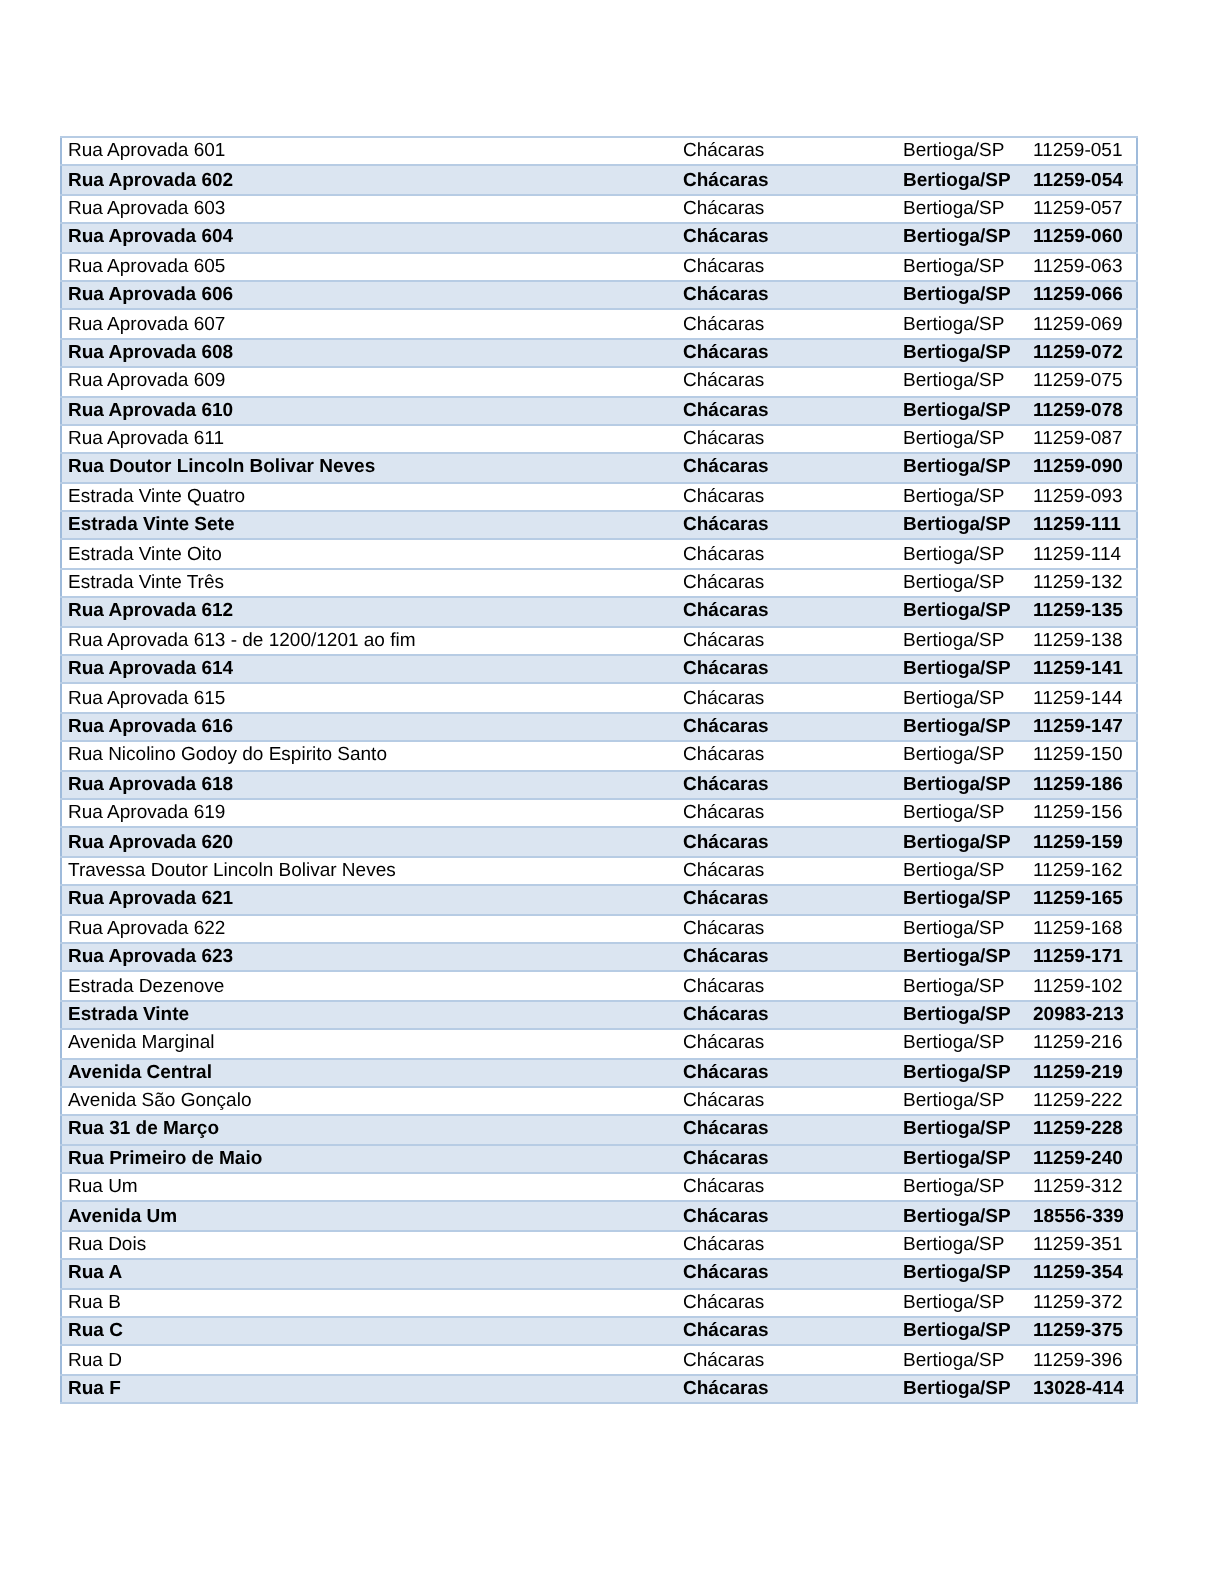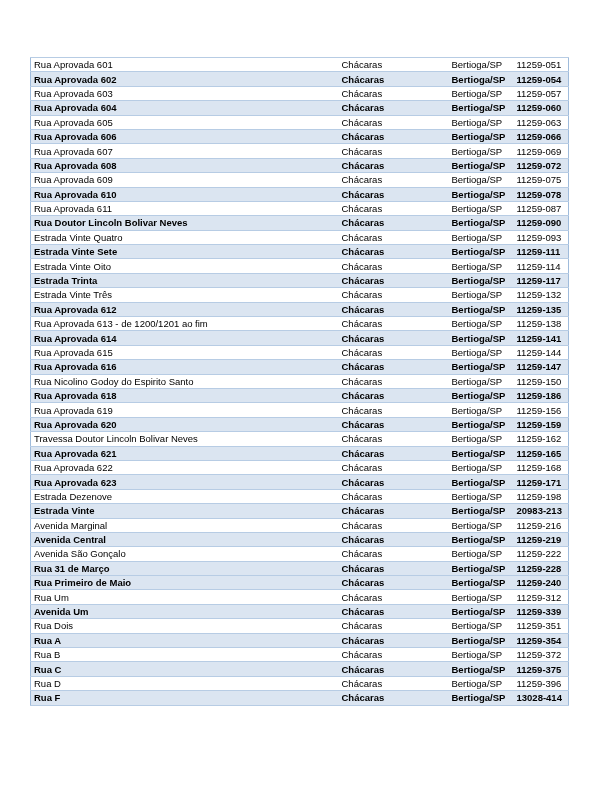--- a/index.html
+++ b/index.html
@@ -11,21 +11,21 @@
     position: relative;
     width: 612px;
     height: 792px;
     background: #ffffff;
     overflow: hidden;
     font-family: "Liberation Sans", sans-serif;
   }
   table.cep-table {
     position: absolute;
     left: 30px;
-    top: 57px;
+    top: 68px;
     width: 538px;
     border-collapse: collapse;
     table-layout: fixed;
     font-size: 9.5px;
     color: #000000;
     border: 1px solid #9fbbdb;
   }
   table.cep-table td {
     height: 13.4px;
     line-height: 13px;
@@ -141,26 +141,20 @@
           <td>Chácaras</td>
           <td>Bertioga/SP</td>
           <td>11259-111</td>
         </tr>
         <tr>
           <td>Estrada Vinte Oito</td>
           <td>Chácaras</td>
           <td>Bertioga/SP</td>
           <td>11259-114</td>
         </tr>
-        <tr class="band">
-          <td>Estrada Trinta</td>
-          <td>Chácaras</td>
-          <td>Bertioga/SP</td>
-          <td>11259-117</td>
-        </tr>
         <tr>
           <td>Estrada Vinte Três</td>
           <td>Chácaras</td>
           <td>Bertioga/SP</td>
           <td>11259-132</td>
         </tr>
         <tr class="band">
           <td>Rua Aprovada 612</td>
           <td>Chácaras</td>
           <td>Bertioga/SP</td>
@@ -235,21 +229,21 @@
         <tr class="band">
           <td>Rua Aprovada 623</td>
           <td>Chácaras</td>
           <td>Bertioga/SP</td>
           <td>11259-171</td>
         </tr>
         <tr>
           <td>Estrada Dezenove</td>
           <td>Chácaras</td>
           <td>Bertioga/SP</td>
-          <td>11259-198</td>
+          <td>11259-102</td>
         </tr>
         <tr class="band">
           <td>Estrada Vinte</td>
           <td>Chácaras</td>
           <td>Bertioga/SP</td>
           <td>20983-213</td>
         </tr>
         <tr>
           <td>Avenida Marginal</td>
           <td>Chácaras</td>
@@ -283,21 +277,21 @@
         <tr>
           <td>Rua Um</td>
           <td>Chácaras</td>
           <td>Bertioga/SP</td>
           <td>11259-312</td>
         </tr>
         <tr class="band">
           <td>Avenida Um</td>
           <td>Chácaras</td>
           <td>Bertioga/SP</td>
-          <td>11259-339</td>
+          <td>18556-339</td>
         </tr>
         <tr>
           <td>Rua Dois</td>
           <td>Chácaras</td>
           <td>Bertioga/SP</td>
           <td>11259-351</td>
         </tr>
         <tr class="band">
           <td>Rua A</td>
           <td>Chácaras</td>

